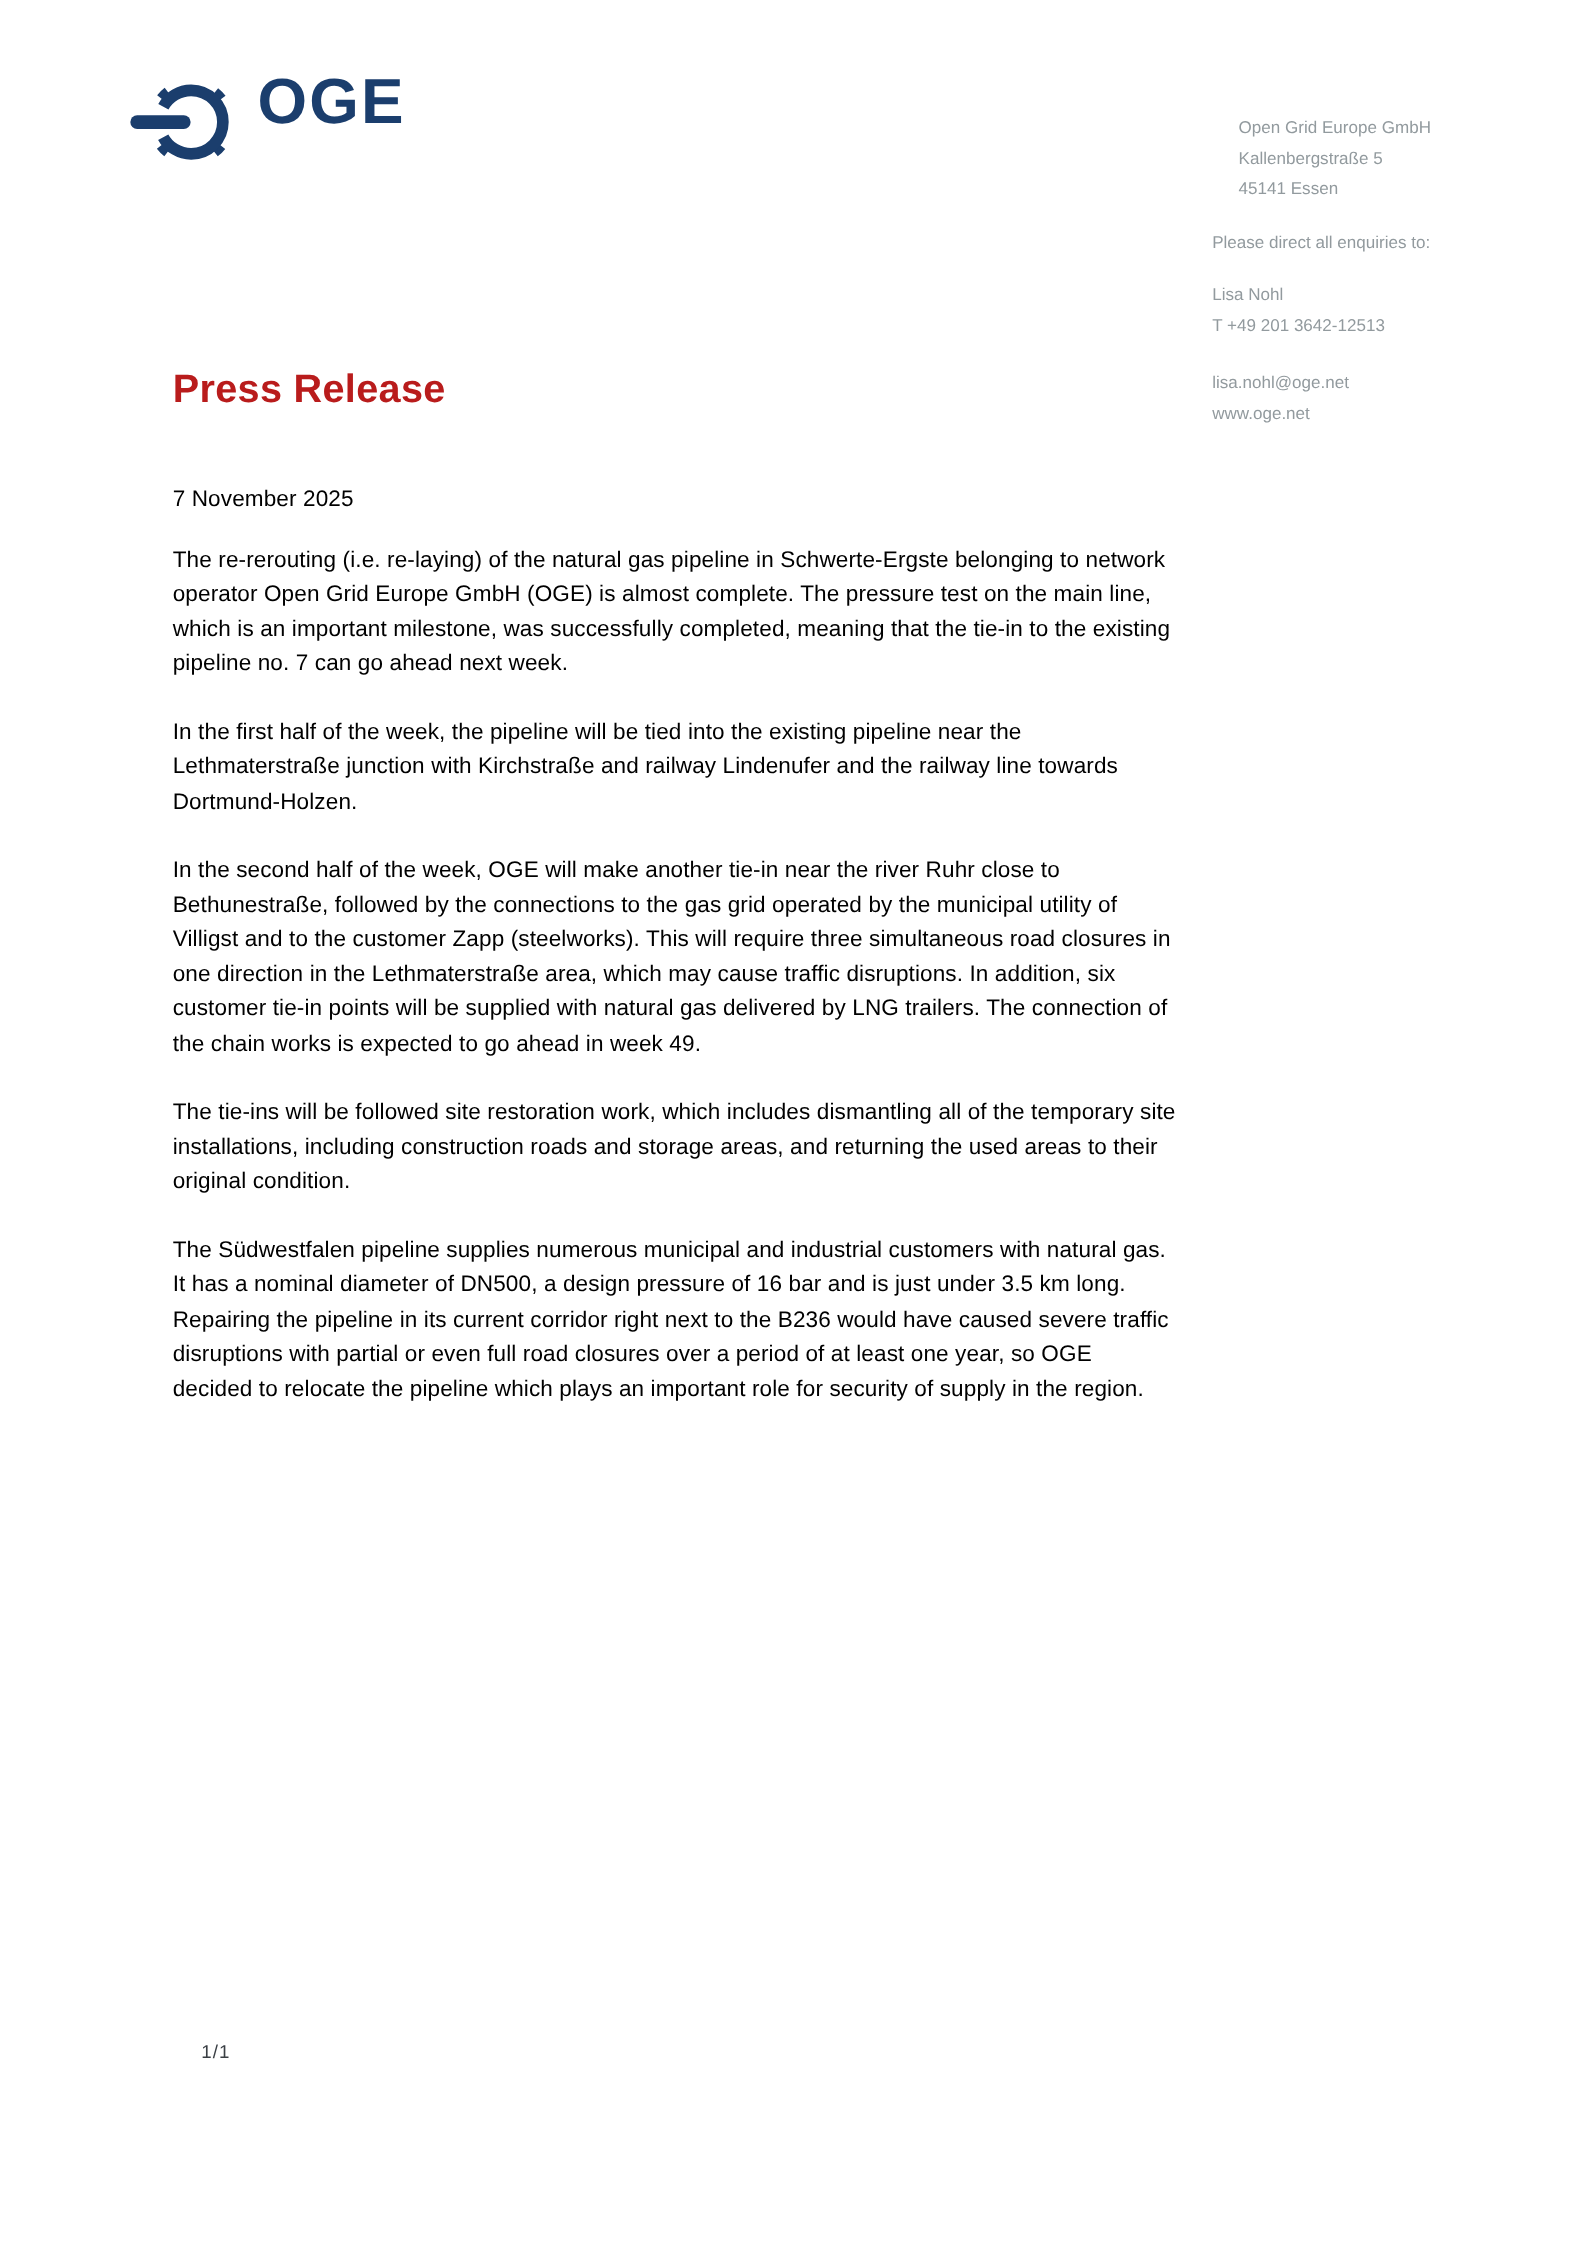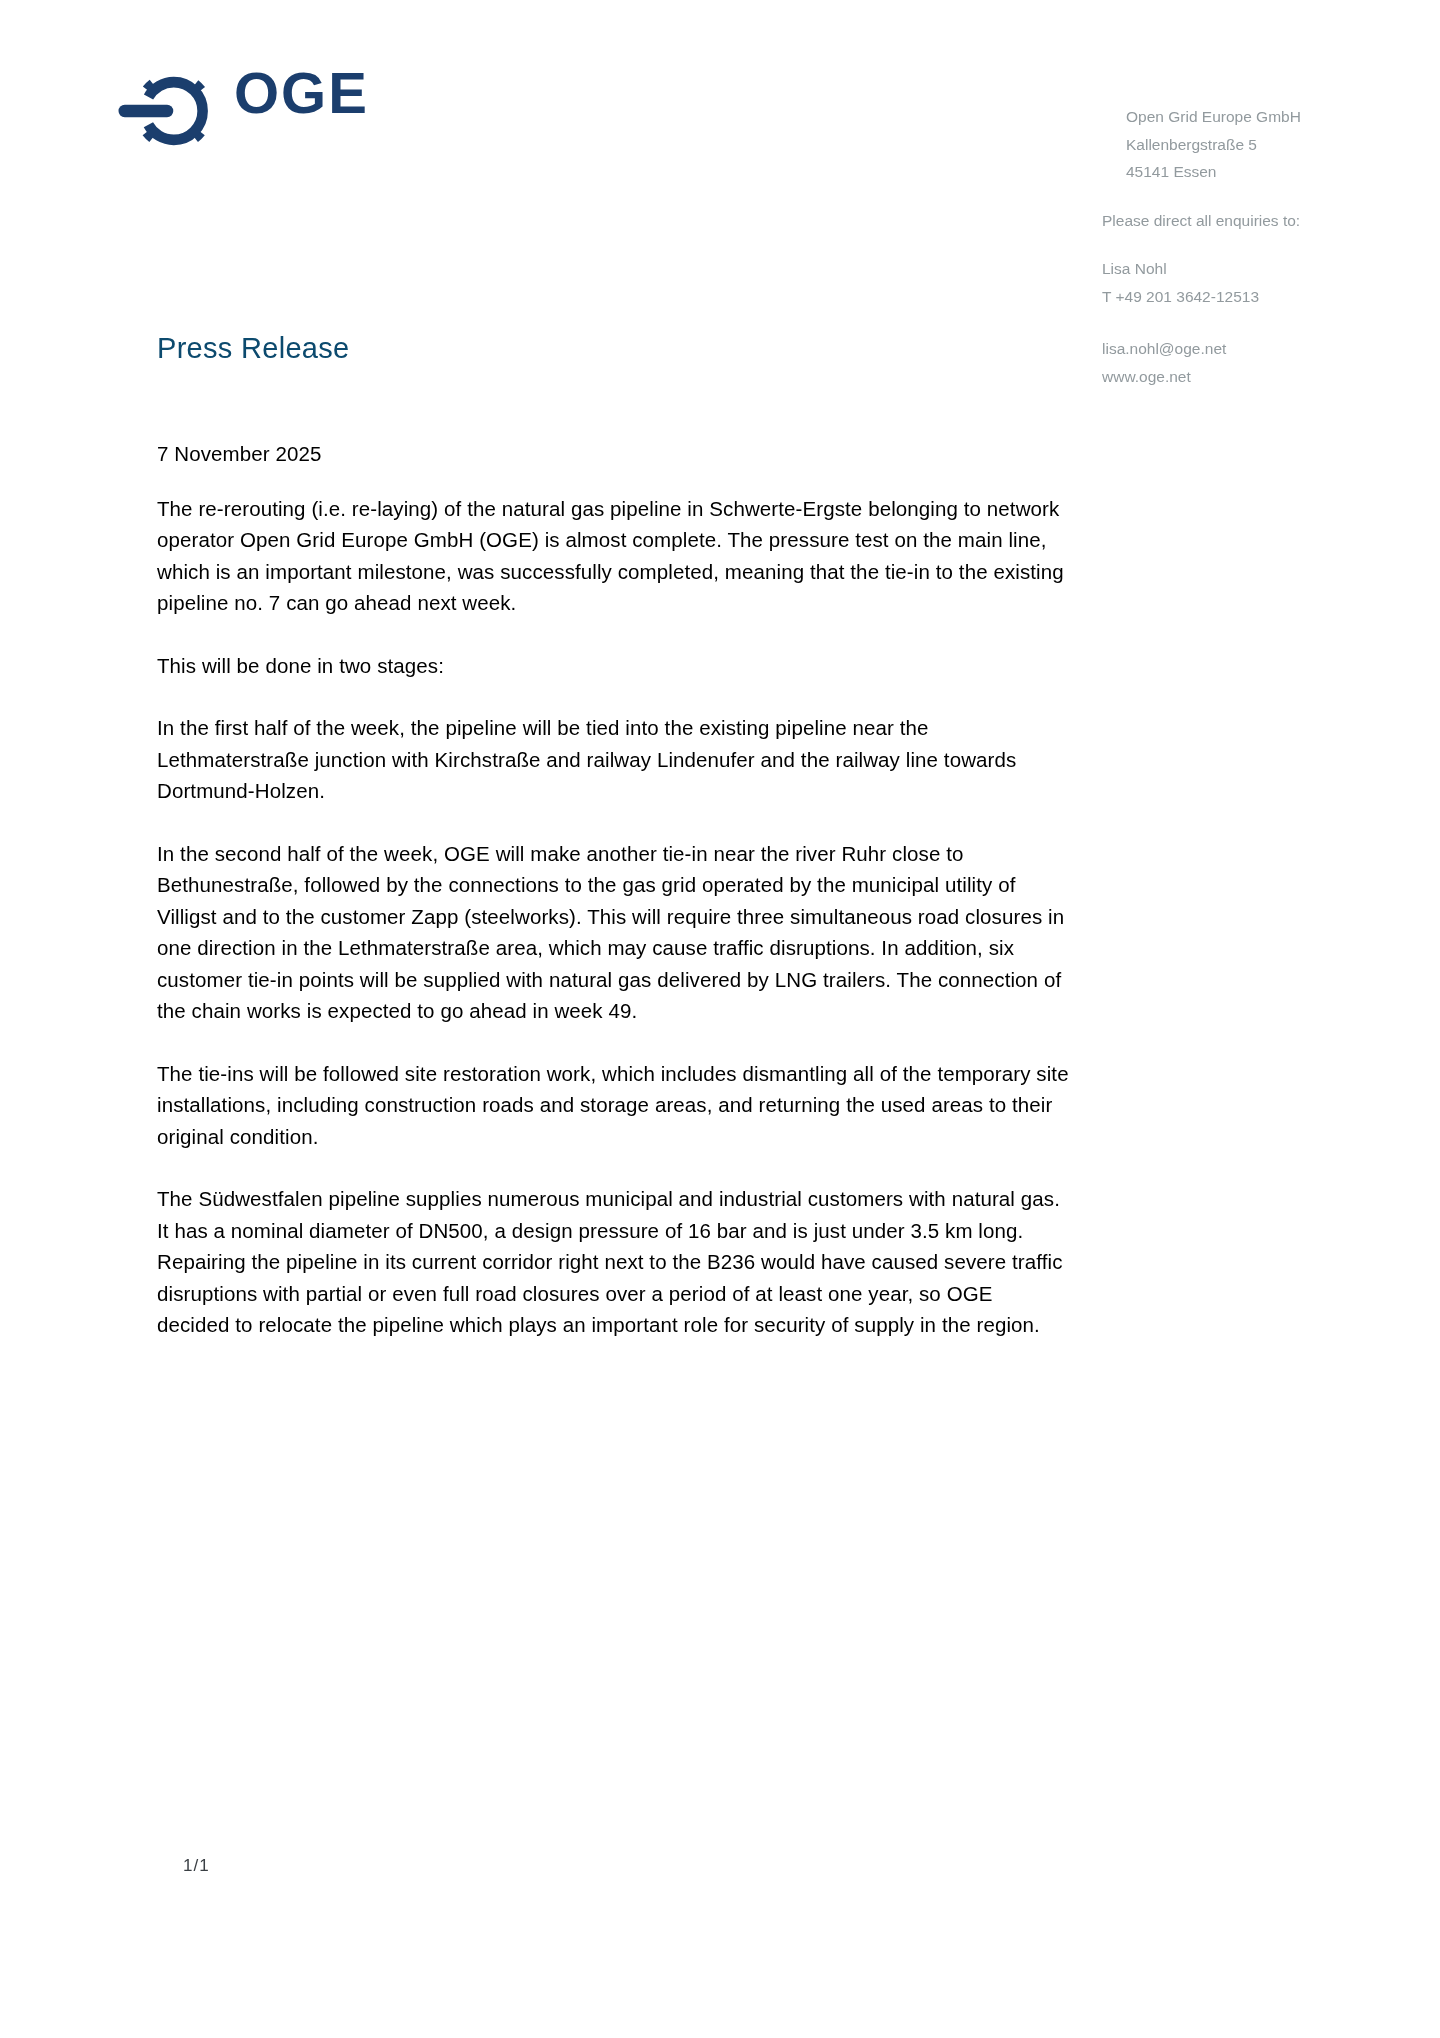--- a/index.html
+++ b/index.html
@@ -45,24 +45,24 @@
   .contact .group-address   { margin-bottom: 21px; margin-left: 24px; }
   .contact .group-enquiries { margin-bottom: 21px; }
   .contact .group-person    { margin-bottom: 25px; }
   .contact div { white-space: nowrap; }
 
   
   .press-title {
     position: absolute;
     left: 157px;
     top: 332px;
-    font-size: 29px;
-    font-weight: normal;
+    font-size: 36px;
+    font-weight: bold;
     letter-spacing: 0.3px;
-    color: #0c4a6e;
+    color: #b91c1c;
   }
 
   
   .content {
     position: absolute;
     left: 157px;
     top: 438px;
     width: 912px;
     font-size: 20.5px;
     line-height: 31.5px;
@@ -116,20 +116,19 @@
     <div>lisa.nohl@oge.net</div>
     <div>www.oge.net</div>
   </div>
 </div>
 
 <div class="press-title">Press Release</div>
 
 <div class="content">
   <p class="date">7 November 2025</p>
   <p class="body-par">The re-rerouting (i.e. re-laying) of the natural gas pipeline in Schwerte-Ergste belonging to network operator Open Grid Europe GmbH (OGE) is almost complete. The pressure test on the main line, which is an important milestone, was successfully completed, meaning that the tie-in to the existing pipeline no. 7 can go ahead next week.</p>
-  <p class="body-par">This will be done in two stages:</p>
   <p class="body-par">In the first half of the week, the pipeline will be tied into the existing pipeline near the Lethmaterstraße junction with Kirchstraße and railway Lindenufer and the railway line towards Dortmund-Holzen.</p>
   <p class="body-par">In the second half of the week, OGE will make another tie-in near the river Ruhr close to Bethunestraße, followed by the connections to the gas grid operated by the municipal utility of Villigst and to the customer Zapp (steelworks). This will require three simultaneous road closures in one direction in the Lethmaterstraße area, which may cause traffic disruptions. In addition, six customer tie-in points will be supplied with natural gas delivered by LNG trailers. The connection of the chain works is expected to go ahead in week 49.</p>
   <p class="body-par">The tie-ins will be followed site restoration work, which includes dismantling all of the temporary site installations, including construction roads and storage areas, and returning the used areas to their original condition.</p>
   <p class="body-par">The Südwestfalen pipeline supplies numerous municipal and industrial customers with natural gas. It has a nominal diameter of DN500, a design pressure of 16 bar and is just under 3.5 km long. Repairing the pipeline in its current corridor right next to the B236 would have caused severe traffic disruptions with partial or even full road closures over a period of at least one year, so OGE decided to relocate the pipeline which plays an important role for security of supply in the region.</p>
 </div>
 
 <div class="page-number">1/1</div>
 
 </body></html>

